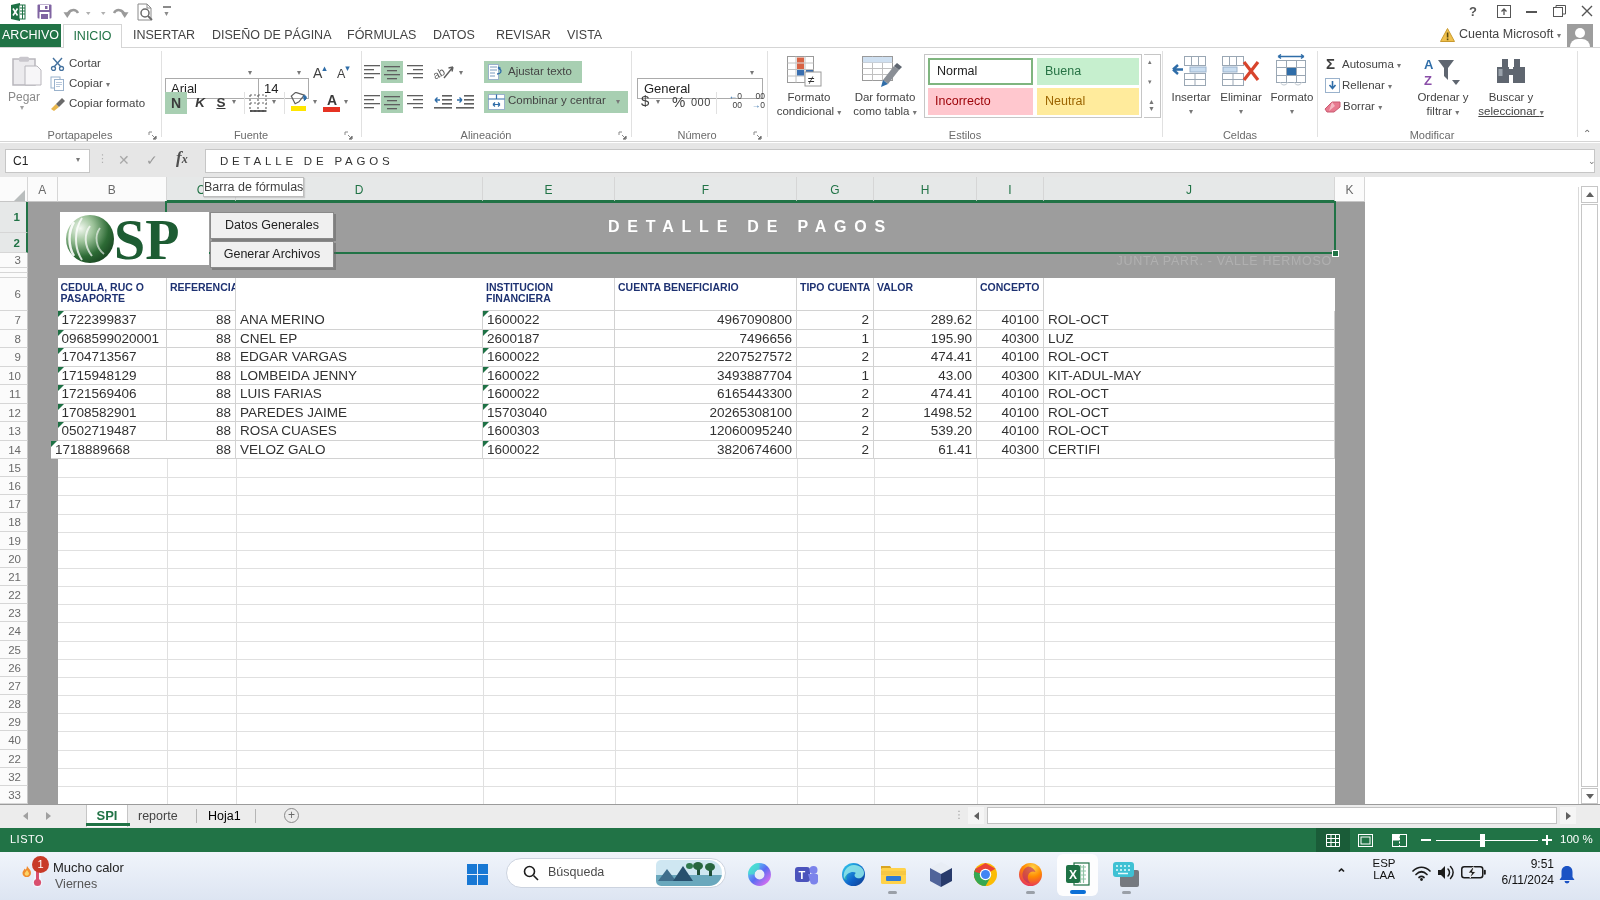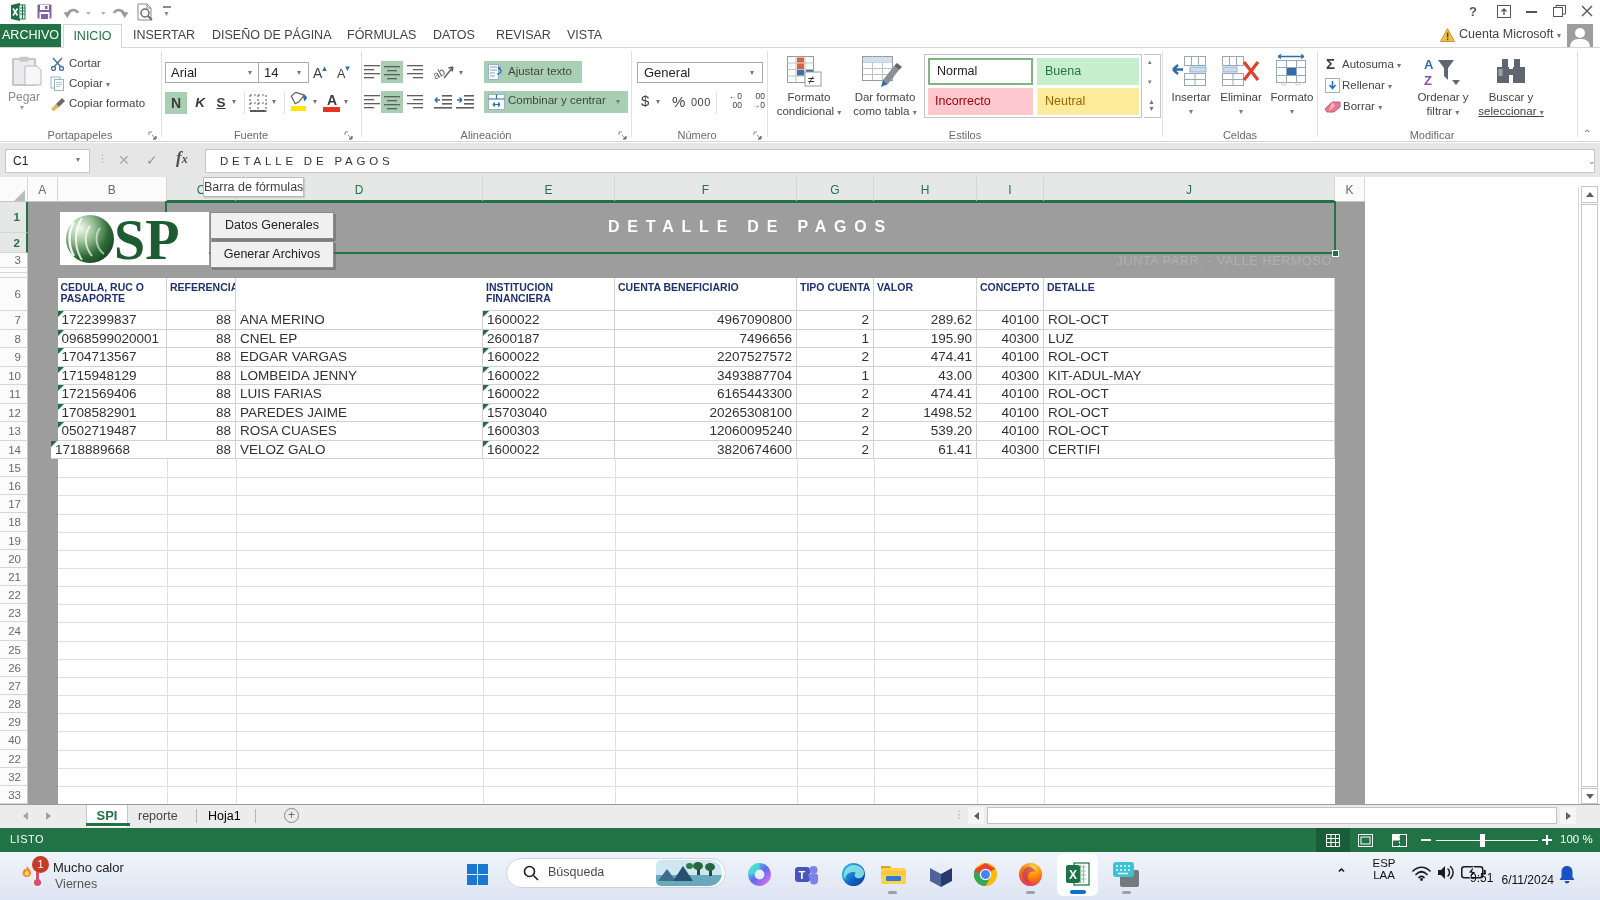--- a/index.html
+++ b/index.html
@@ -5,21 +5,21 @@
 html,body{width:1600px;height:900px;overflow:hidden;}
 #app{position:relative;width:1600px;height:900px;font-family:"Liberation Sans",sans-serif;background:#fff;}
 .ab{position:absolute;}
 .ctr{text-align:center;}
 .sep{position:absolute;width:1px;background:#e1e1e1;top:51px;height:86px;}
 .glabel{position:absolute;top:129px;font-size:11px;color:#6b6b6b;text-align:center;}
 .dlg{position:absolute;top:131px;width:10px;height:10px;}
 .rtxt{font-size:11.5px;color:#444;}
 .dd{color:#777;font-size:8px;}
 .grn{background:#a8cfb2;}
-.combo{position:absolute;background:#fff;border:1px solid #ababab;font-size:13px;color:#222;}
+.combo{position:absolute;background:#fff;border:1px solid #ababab;font-size:13px;color:#222;margin-top:16px;}
 .cell{position:absolute;background:#fff;border-right:1px solid #d2d2d2;border-bottom:1px solid #d2d2d2;font-size:13.5px;color:#313131;white-space:nowrap;overflow:hidden;}
 .hcell{font-weight:bold;color:#1e3272;font-size:10.5px;line-height:11.5px;padding-top:4px;}
 .num{text-align:right;padding-right:4px;}
 .lft{text-align:left;padding-left:4px;}
 .rowh{position:absolute;left:0;width:28px;background:#fbfbfb;border-bottom:1px solid #d6d6d6;color:#6a6a6a;font-size:11.5px;text-align:right;padding-right:6px;}
 .colh{position:absolute;top:177px;height:25px;background:#fbfbfb;border-right:1px solid #d6d6d6;color:#6a6a6a;font-size:12px;text-align:center;line-height:27px;}
 .tri{position:absolute;width:0;height:0;border-top:6px solid #1e7145;border-right:6px solid transparent;}
 .gl{position:absolute;background:#e0e0e0;}
 svg{display:block;}
 </style></head><body>
@@ -429,21 +429,20 @@
     <div class="ab" style="left:210px;top:212px;width:124px;height:27px;background:#f0f0f0;border:1px solid #8a8a8a;box-shadow:2px 2px 0 rgba(90,90,90,0.45);font-size:12.5px;color:#222;text-align:center;line-height:25px;">Datos Generales</div>
     <div class="ab" style="left:210px;top:240.5px;width:124px;height:27px;background:#f0f0f0;border:1px solid #8a8a8a;box-shadow:2px 2px 0 rgba(90,90,90,0.45);font-size:12.5px;color:#222;text-align:center;line-height:25px;">Generar Archivos</div>
     <div class="ab" style="left:57.5px;top:277.5px;width:1277.5px;height:33.5px;background:#fff;"></div>
     <div class="cell hcell" style="left:57.5px;top:277.5px;width:109.5px;height:33.5px;padding-left:3px;">CEDULA, RUC O<br>PASAPORTE</div>
     <div class="cell hcell" style="left:167px;top:277.5px;width:69px;height:33.5px;padding-left:3px;">REFERENCIA</div>
     <div class="cell hcell" style="left:483px;top:277.5px;width:132px;height:33.5px;padding-left:3px;">INSTITUCION<br>FINANCIERA</div>
     <div class="cell hcell" style="left:615px;top:277.5px;width:182px;height:33.5px;padding-left:3px;">CUENTA BENEFICIARIO</div>
     <div class="cell hcell" style="left:797px;top:277.5px;width:77px;height:33.5px;padding-left:3px;">TIPO CUENTA</div>
     <div class="cell hcell" style="left:874px;top:277.5px;width:103px;height:33.5px;padding-left:3px;">VALOR</div>
     <div class="cell hcell" style="left:977px;top:277.5px;width:67px;height:33.5px;padding-left:3px;">CONCEPTO</div>
-    <div class="cell hcell" style="left:1044px;top:277.5px;width:291px;height:33.5px;padding-left:3px;">DETALLE</div>
     <div class="cell lft" style="left:57.5px;top:311.0px;width:109.5px;height:18.5px;line-height:18.5px;"><div class="tri" style="left:0;top:0;"></div>1722399837</div>
     <div class="cell num" style="left:167px;top:311.0px;width:69px;height:18.5px;line-height:18.5px;">88</div>
     <div class="cell lft" style="left:236px;top:311.0px;width:247px;height:18.5px;line-height:18.5px;">ANA MERINO</div>
     <div class="cell lft" style="left:483px;top:311.0px;width:132px;height:18.5px;line-height:18.5px;"><div class="tri" style="left:0;top:0;"></div>1600022</div>
     <div class="cell num" style="left:615px;top:311.0px;width:182px;height:18.5px;line-height:18.5px;">4967090800</div>
     <div class="cell num" style="left:797px;top:311.0px;width:77px;height:18.5px;line-height:18.5px;">2</div>
     <div class="cell num" style="left:874px;top:311.0px;width:103px;height:18.5px;line-height:18.5px;">289.62</div>
     <div class="cell num" style="left:977px;top:311.0px;width:67px;height:18.5px;line-height:18.5px;">40100</div>
     <div class="cell lft" style="left:1044px;top:311.0px;width:291px;height:18.5px;line-height:18.5px;">ROL-OCT</div>
     <div class="cell lft" style="left:57.5px;top:329.5px;width:109.5px;height:18.5px;line-height:18.5px;"><div class="tri" style="left:0;top:0;"></div>0968599020001</div>
@@ -704,19 +703,19 @@
 </svg>
 <svg class="ab" style="left:1437px;top:864px" width="19" height="17" viewBox="0 0 19 17">
  <path d="M1 6 h3 l4 -4 v13 l-4 -4 h-3 z" fill="#1b1b1b"></path>
  <path d="M11 5 c2 2 2 5 0 7 M13.5 2.5 c3.5 3.5 3.5 8.5 0 12" fill="none" stroke="#1b1b1b" stroke-width="1.5" stroke-linecap="round"></path>
 </svg>
 <svg class="ab" style="left:1461px;top:866px" width="25" height="13" viewBox="0 0 25 13">
  <rect x="0.75" y="0.75" width="21" height="11" rx="2.5" fill="none" stroke="#1b1b1b" stroke-width="1.5"></rect>
  <rect x="22.8" y="3.8" width="2" height="5" rx="1" fill="#1b1b1b"></rect>
  <path d="M12 1 L7 7 h3.5 L9 12 L15 5.5 h-3.5 L13 1 Z" fill="#1b1b1b" stroke="#fff" stroke-width="0.8"></path>
 </svg>
-<div class="ab" style="left:1470px;top:857px;width:84px;text-align:left;font-size:12px;color:#111;margin-top:14px;">9:51</div>
+<div class="ab" style="left:1470px;top:857px;width:84px;text-align:right;font-size:12px;color:#111;">9:51</div>
 <div class="ab" style="left:1470px;top:873px;width:84px;text-align:right;font-size:12px;color:#111;">6/11/2024</div>
 <svg class="ab" style="left:1558px;top:865px" width="18" height="19" viewBox="0 0 18 19">
  <path d="M9 1 C5.5 1 3.5 3.5 3.5 7 v5 L1.5 15 h15 L14.5 12 V7 C14.5 3.5 12.5 1 9 1 Z" fill="#1a52c4"></path>
  <path d="M6.5 16 a2.5 2.5 0 0 0 5 0 Z" fill="#1a52c4"></path>
 </svg>
 <div class="ab" style="left:203px;top:177px;width:101px;height:20px;background:#fff;border:1px solid #bdbdbd;box-shadow:1px 1px 1px rgba(0,0,0,0.12);font-size:12.5px;color:#3f3f3f;line-height:18px;text-align:center;white-space:nowrap;">Barra de fórmulas</div>
   </div>
 </body></html>

